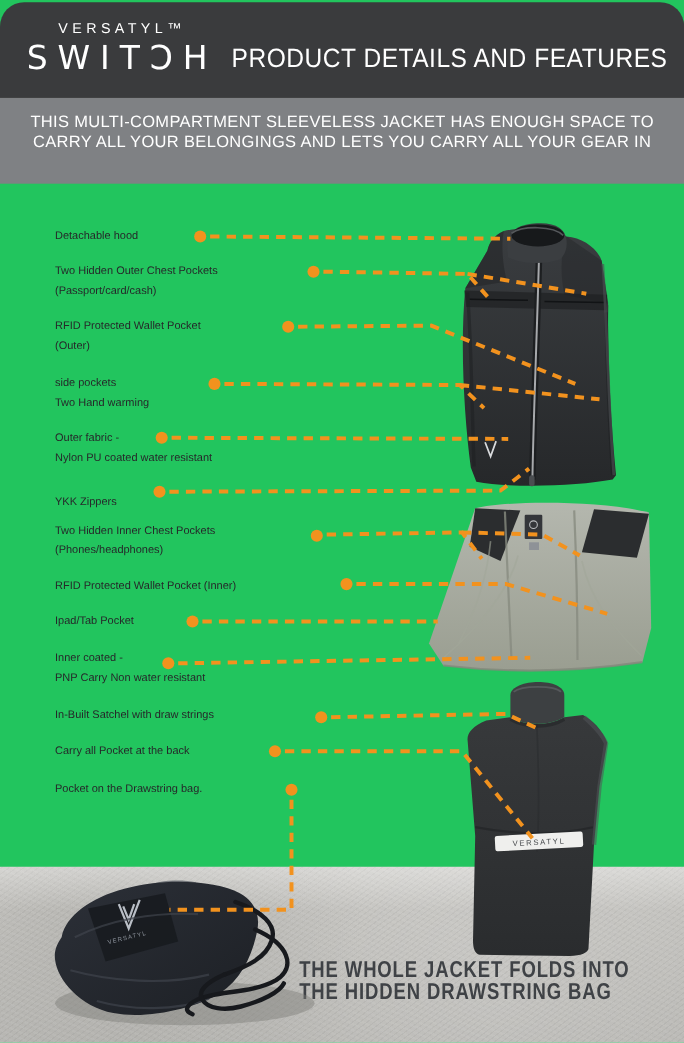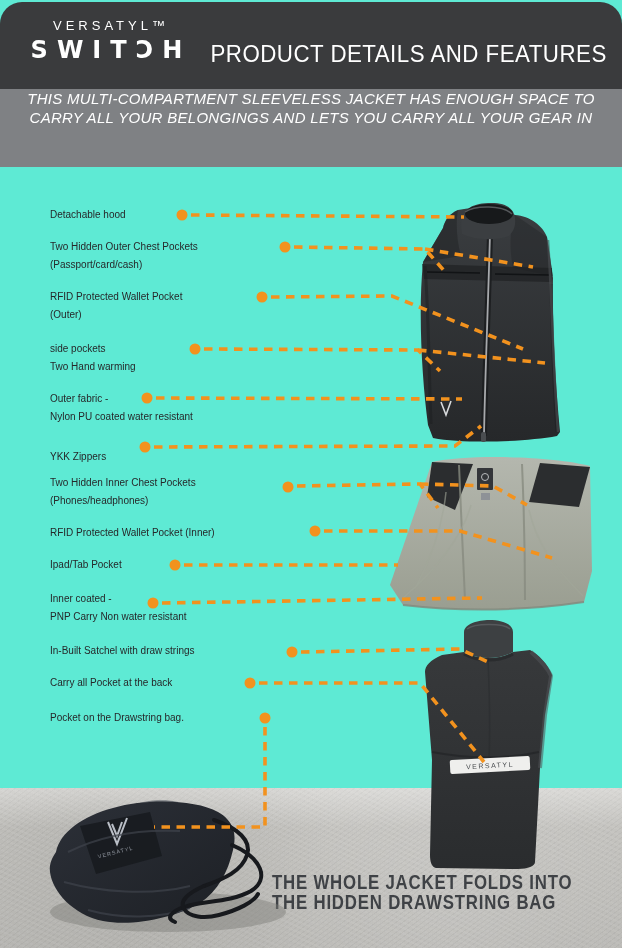--- a/index.html
+++ b/index.html
@@ -1,31 +1,31 @@
 <!DOCTYPE html>
 <html style="--accent: #F2921E; --header_bg: #3A3B3D; --banner_bg: #7F8184; --label_text: #26282A; --slogan_text: #3F4246; --concrete: #C9C8C4;"><head>
 <meta charset="utf-8">
 <style>
   html,body{margin:0;padding:0;background:#fff;}
-  .page{position:relative;width:622px;height:948px;background:#5eead4;overflow:hidden;
+  .page{position:relative;width:622px;height:948px;background:#22c55e;overflow:hidden;
         font-family:"Liberation Sans",sans-serif;}
   
   .hdr{position:absolute;left:0;top:2px;width:622px;height:87px;
        background:var(--header_bg,#3A3B3D);border-radius:22px 22px 0 0;}
   .logo{position:absolute;left:22px;top:16px;width:178px;text-align:center;color:#fff;}
   .logo-top{font-size:13px;letter-spacing:4px;font-weight:400;}
-  .logo-main{font-family:"DejaVu Sans",sans-serif;font-size:24px;font-weight:700;
+  .logo-main{font-family:"DejaVu Sans",sans-serif;font-size:30px;font-weight:400;
              letter-spacing:9px;margin-top:3px;white-space:nowrap;}
   .title{position:absolute;left:200px;top:38px;width:300px;text-align:center;color:#fff;
          font-size:24px;font-weight:400;letter-spacing:.5px;transform:scaleX(.93);
          transform-origin:center;white-space:nowrap;}
   
   .banner{position:absolute;left:0;top:89px;width:622px;height:78px;
           background:var(--banner_bg,#7F8184);color:#fff;text-align:center;
-          box-sizing:border-box;font-style:italic;}
+          padding-top:12px;box-sizing:border-box;}
   .banner div{font-size:15px;line-height:19px;letter-spacing:.3px;}
   
   .feat{position:absolute;left:50px;width:300px;color:var(--label_text,#26282A);}
   .feat div{font-size:10px;line-height:17.5px;white-space:nowrap;}
   
   .concrete{position:absolute;left:0;top:788px;width:622px;height:160px;
     background-color:var(--concrete,#C9C8C4);
     background-image:
       linear-gradient(180deg, rgba(255,255,255,.30), rgba(0,0,0,.03) 25%, rgba(0,0,0,.07)),
       repeating-linear-gradient(23deg, rgba(255,255,255,.06) 0 2px, transparent 2px 5px),

